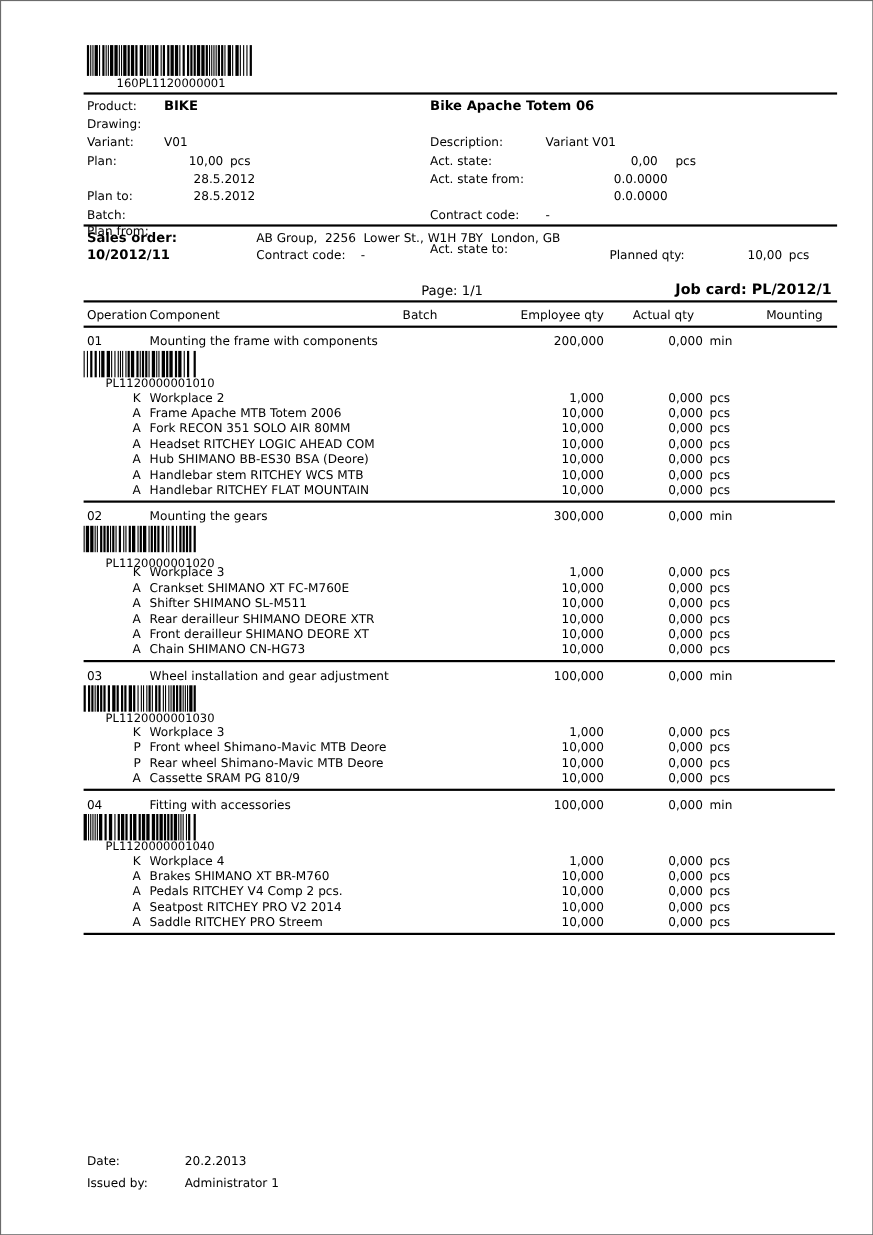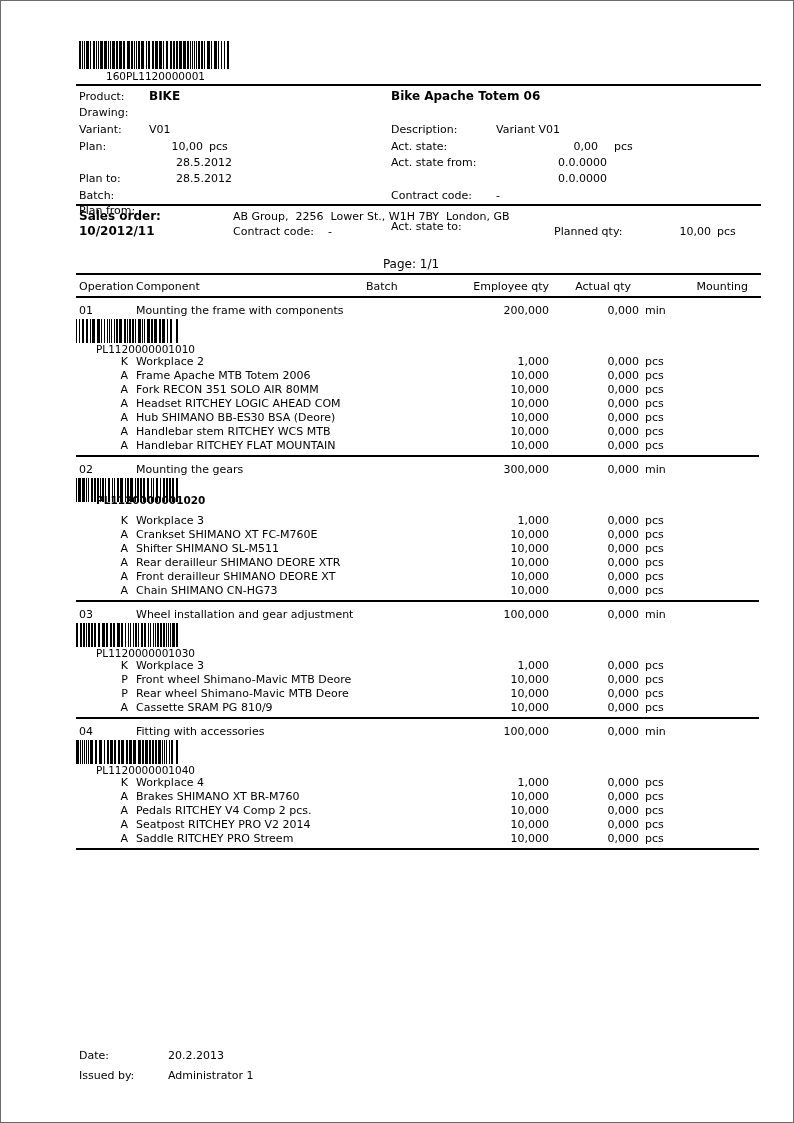--- a/index.html
+++ b/index.html
@@ -157,20 +157,21 @@
     <span class="so-lbl" style="top:223px;">10/2012/11</span>
     <span class="so-cust pre" style="top:209px;">AB Group,  2256  Lower St., W1H 7BY  London, GB</span>
     <span class="so-contract-lbl" style="top:224px;">Contract code:</span>
     <span class="so-contract-val" style="top:224px;">-</span>
     <span class="so-pq-lbl" style="top:224px;">Planned qty:</span>
     <span class="so-pq" style="top:224px;">10,00</span>
     <span class="so-pq-unit" style="top:224px;">pcs</span>
   </div>
 
   <span class="abs fs12" style="left:330px;top:256px;width:160px;text-align:center;">Page: 1/1</span>
+  <span class="abs b fs13" style="left:500px;top:255px;width:255px;text-align:right;">Job card: PL/2012/1</span>
 
   <div class="hline" style="top:272px;"></div>
 
   <div>
     <span class="c-op" style="top:279px;">Operation</span>
     <span class="c-comp" style="top:279px;">Component</span>
     <span class="c-batch" style="top:279px;">Batch</span>
     <span class="c-planned" style="top:279px;">Employee qty</span>
     <span class="c-actualh" style="top:279px;">Actual qty</span>
     <span class="c-emp" style="top:279px;">Mounting</span>
@@ -311,21 +312,21 @@
             <i style="left: 75px; width: 1px;"></i>
             <i style="left: 77px; width: 1px;"></i>
             <i style="left: 80px; width: 2px;"></i>
             <i style="left: 84px; width: 1px;"></i>
             <i style="left: 87px; width: 2px;"></i>
             <i style="left: 90px; width: 2px;"></i>
             <i style="left: 93px; width: 2px;"></i>
             <i style="left: 96px; width: 2px;"></i>
             <i style="left: 100px; width: 2px;"></i>
           </div>
-          <div class="bc-label" style="left: 95px; top: 16px; font-weight: bold;">PL1120000001020</div>
+          <div class="bc-label" style="left: 95px; top: 28px;">PL1120000001020</div>
         </div>
         <div class="row comp-row">
           <span class="c-type">K</span>
           <span class="c-name">Workplace 3</span>
           <span class="c-planned">1,000</span>
           <span class="c-actual">0,000</span>
           <span class="c-unit">pcs</span>
         </div>
         <div class="row comp-row">
           <span class="c-type">A</span>

